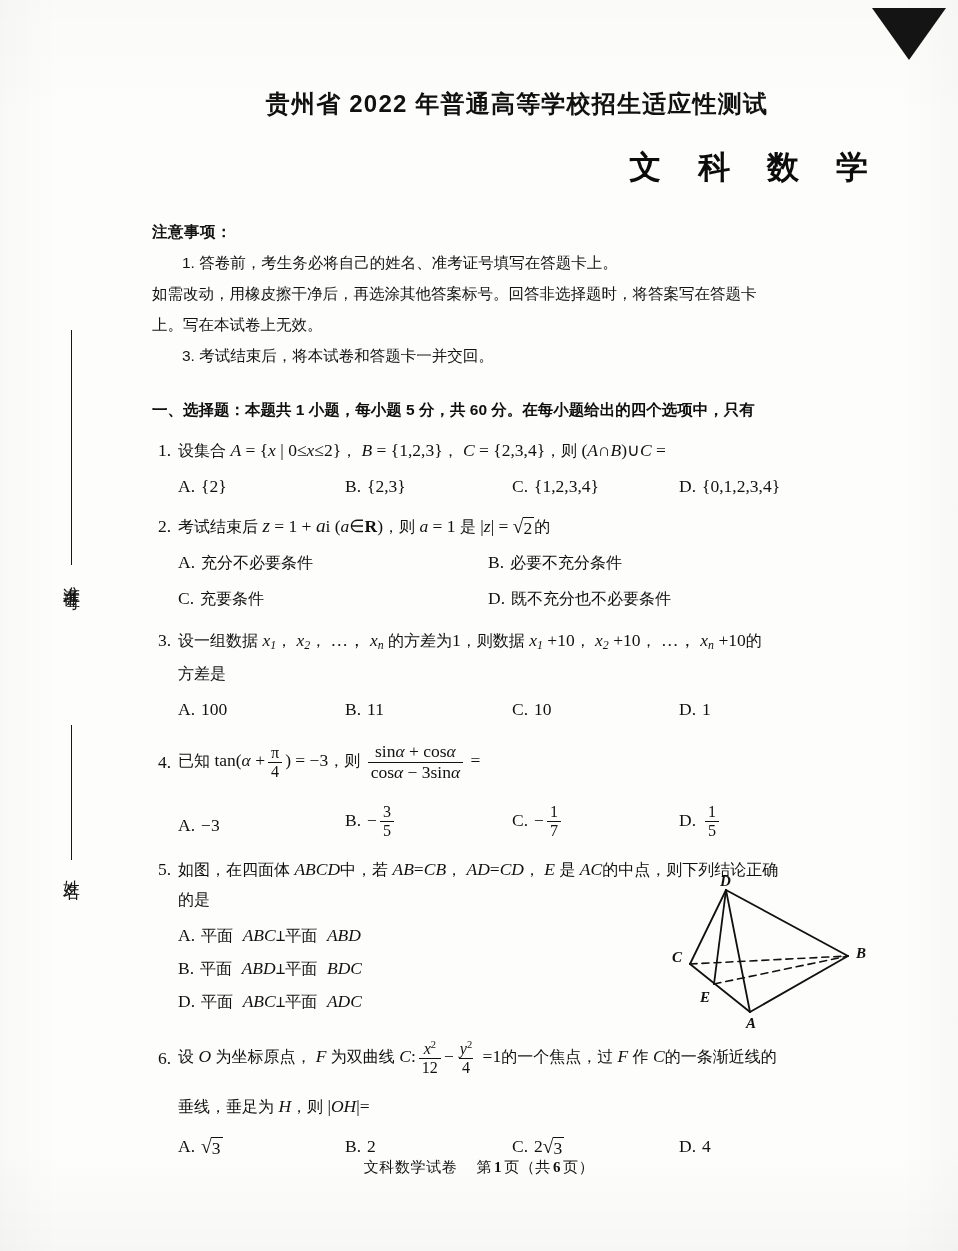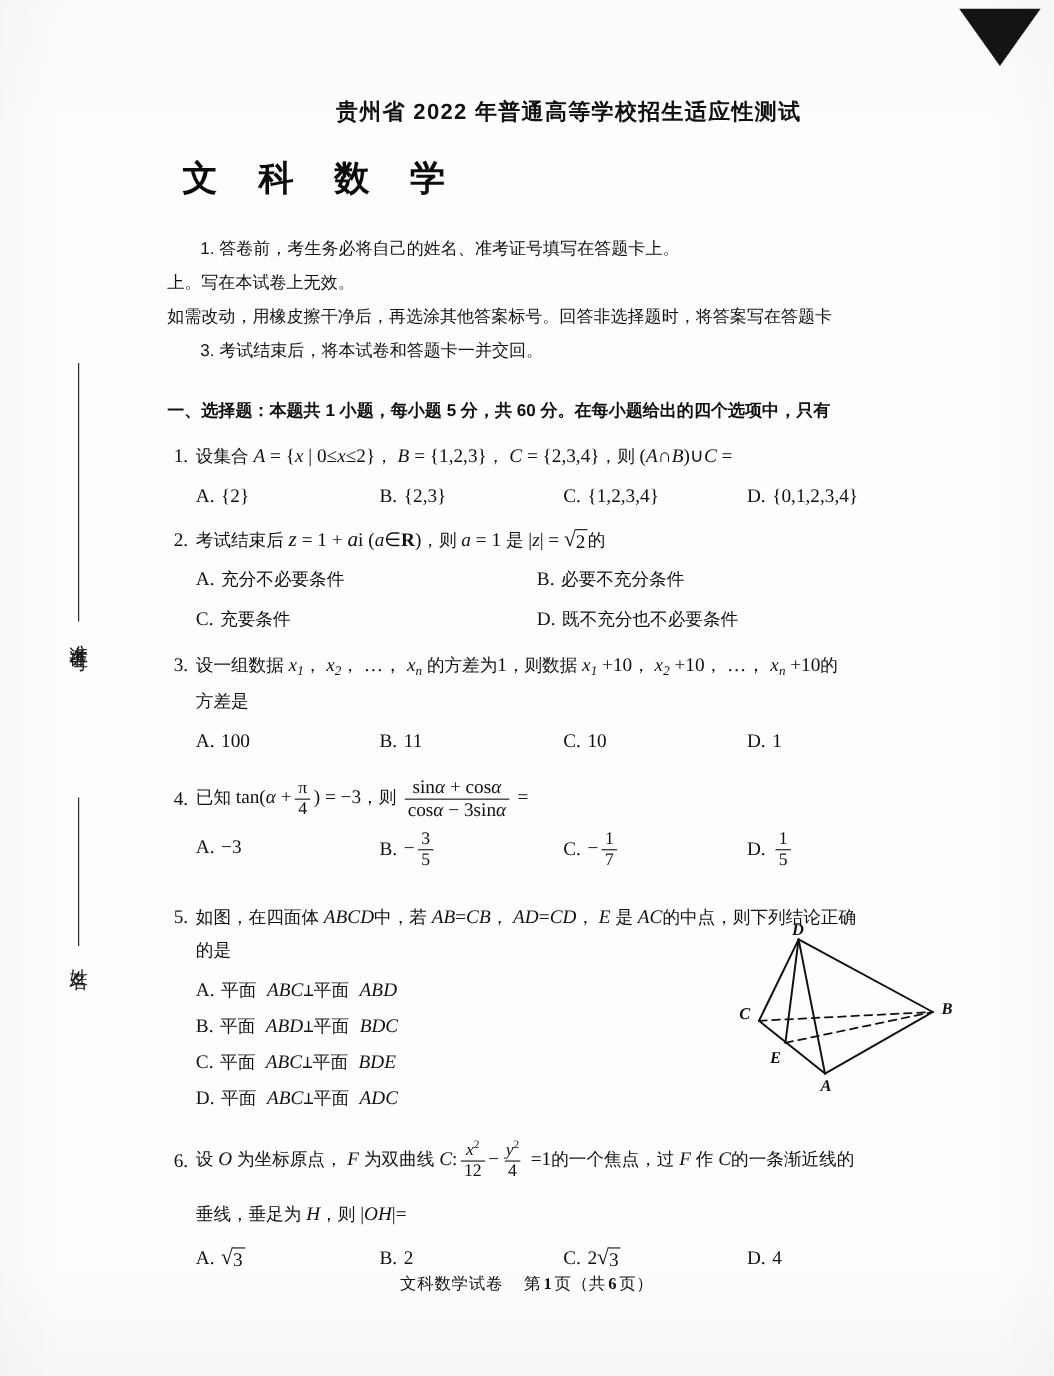--- a/index.html
+++ b/index.html
@@ -77,28 +77,28 @@
     position: absolute;
     left: 152px;
     top: 0;
     width: 730px;
   }
 
   .doc-title {
     margin-top: 88px;
     text-align: center;
     font-family: "Liberation Sans", "DejaVu Sans", sans-serif;
-    font-size: 20px;
+    font-size: 24px;
     font-weight: bold;
     letter-spacing: 1.2px;
     color: #111;
   }
   .doc-subject {
     margin-top: 26px;
-    text-align: left;
+    text-align: right;
     font-family: "Liberation Sans", "DejaVu Sans", sans-serif;
     font-size: 32px;
     font-weight: bold;
     letter-spacing: 14px;
     padding-left: 14px;
     color: #0c0c0c;
   }
 
   
   .notice {
@@ -193,21 +193,21 @@
     margin-top: 4px;
     padding-left: 26px;
     align-items: center;
   }
   .opt { flex: 0 0 auto; }
   .opts.cols4 .opt { width: 167px; }
   .opts.cols2 .opt { width: 310px; }
   .opts.stack { display: block; padding-left: 26px; }
   .opts.stack .opt { width: auto; line-height: 31px; }
   .opt-label { font-family: "Liberation Serif", serif; margin-right: 6px; }
-  .opts.tall { align-items: flex-start; min-height: 50px; }
+  .opts.tall { align-items: flex-end; min-height: 50px; }
 
   
   .figure-tetra {
     position: absolute;
     right: -12px;
     top: 22px;
     width: 240px;
     height: 152px;
   }
 
@@ -243,23 +243,24 @@
       <div class="vtext">姓名</div>
     </div>
   </div>
 
   <div class="content">
 
     <div class="doc-title">贵州省 2022 年普通高等学校招生适应性测试</div>
     <div class="doc-subject">文 科 数 学</div>
 
     <div class="notice">
+      <div class="notice-title">注意事项：</div>
       <div class="notice-item">1. 答卷前，考生务必将自己的姓名、准考证号填写在答题卡上。</div>
+      <div class="notice-item cont">如需改动，用橡皮擦干净后，再选涂其他答案标号。回答非选择题时，将答案写在答题卡</div>
       <div class="notice-item cont">上。写在本试卷上无效。</div>
-      <div class="notice-item cont">如需改动，用橡皮擦干净后，再选涂其他答案标号。回答非选择题时，将答案写在答题卡</div>
       <div class="notice-item">3. 考试结束后，将本试卷和答题卡一并交回。</div>
     </div>
 
     <div class="section-head">
       <div>一、选择题：本题共 1 小题，每小题 5 分，共 60 分。在每小题给出的四个选项中，只有</div>
     </div>
 
     <div class="q">
       <div class="q-stem">
         <span class="q-num">1.</span>
@@ -367,21 +368,20 @@
           <span class="mi">AB</span><span class="mr">=</span><span class="mi">CB</span><span class="cn">，</span>
           <span class="mi">AD</span><span class="mr">=</span><span class="mi">CD</span><span class="cn">，</span>
           <span class="mi">E</span> <span class="cn">是</span> <span class="mi">AC</span><span class="cn">的中点，则下列结论正确</span>
         </span>
       </div>
       <div style="padding-left:26px" class="cn">的是</div>
 
       <div class="opts stack">
         <div class="opt"><span class="opt-label">A.</span><span class="cn">平面 </span><span class="mi">ABC</span><span class="cn">⊥平面 </span><span class="mi">ABD</span></div>
         <div class="opt"><span class="opt-label">B.</span><span class="cn">平面 </span><span class="mi">ABD</span><span class="cn">⊥平面 </span><span class="mi">BDC</span></div>
-        <div class="opt"><span class="opt-label">C.</span><span class="cn">平面 </span><span class="mi">ABC</span><span class="cn">⊥平面 </span><span class="mi">BDE</span></div>
         <div class="opt"><span class="opt-label">D.</span><span class="cn">平面 </span><span class="mi">ABC</span><span class="cn">⊥平面 </span><span class="mi">ADC</span></div>
       </div>
 
       <svg class="figure-tetra" viewBox="0 0 240 152">
 
         <g stroke="#111" stroke-width="1.8" fill="none" stroke-linecap="round">
           <line x1="72" y1="14" x2="36" y2="88"></line>
           <line x1="72" y1="14" x2="60" y2="108"></line>
           <line x1="72" y1="14" x2="96" y2="136"></line>
           <line x1="72" y1="14" x2="194" y2="80"></line>

